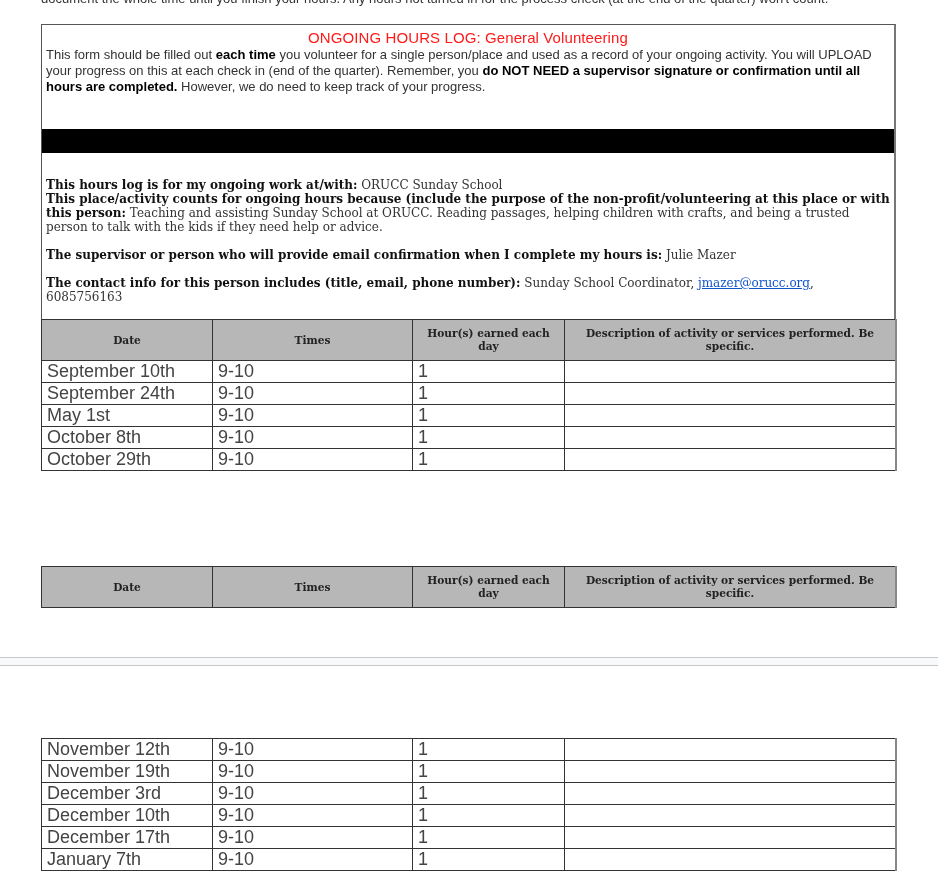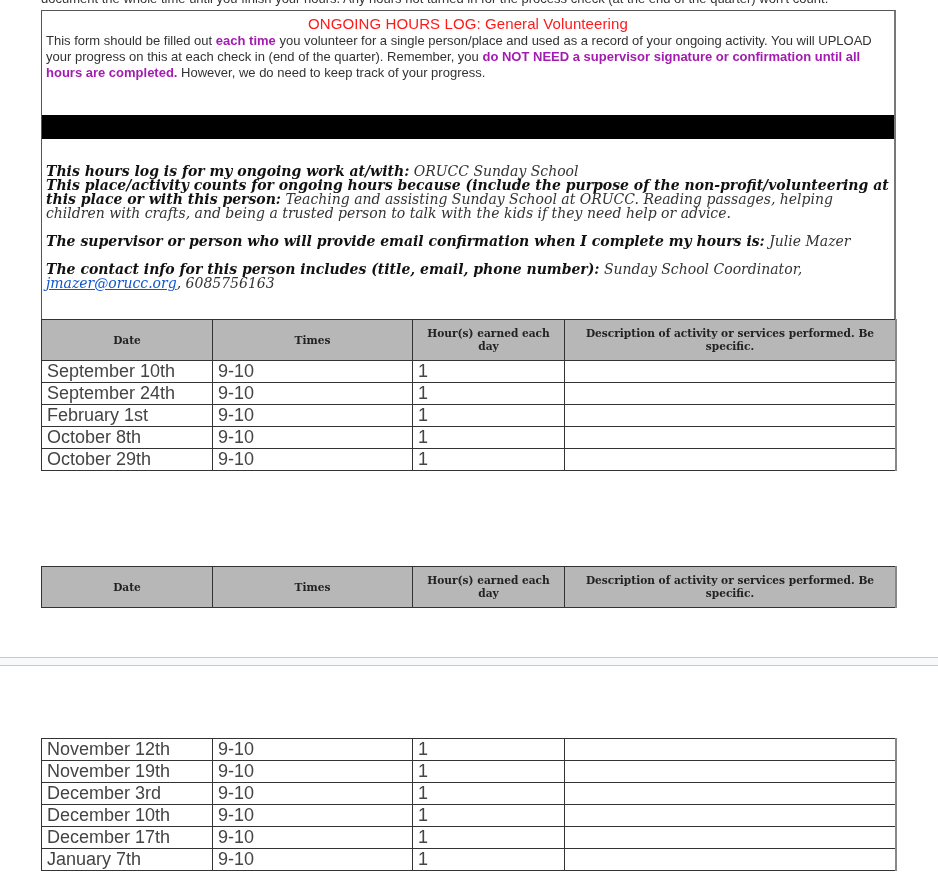--- a/index.html
+++ b/index.html
@@ -1,23 +1,23 @@
 <!DOCTYPE html>
 <html><head>
 <meta charset="utf-8">
 <style>
   html, body { margin:0; padding:0; background:#ffffff; }
   body { width:938px; height:887px; position:relative; overflow:hidden; font-family:"Liberation Sans", sans-serif; color:#222; }
   .top-cut { position:absolute; left:41px; top:-9px; width:860px; font-size:13px; line-height:16px; color:#333; white-space:nowrap; overflow:hidden; }
-  .form-box { position:absolute; left:41px; top:10px; width:855px; height:311px; border:1px solid #555; border-right:2px solid #777; box-sizing:border-box; }
+  .form-box { position:absolute; left:41px; top:24px; width:855px; height:311px; border:1px solid #555; border-right:2px solid #777; box-sizing:border-box; }
   .title { text-align:center; color:#ff1a1a; font-size:15px; line-height:18px; margin-top:4px; letter-spacing:0.1px; }
   .intro { font-size:13px; line-height:16px; color:#333; padding:0 4px 0 4px; }
-  .intro b { color:#a21caf; }
+  .intro b { color:#000000; }
   .black-bar { position:absolute; left:0; right:0; top:104px; height:24px; background:#000; }
-  .info { position:absolute; left:4px; right:4px; top:153px; font-family:"DejaVu Serif", serif; font-size:14px; line-height:14px; color:#333;font-style:italic; }
+  .info { position:absolute; left:4px; right:4px; top:153px; font-family:"DejaVu Serif", serif; font-size:12px; line-height:14px; color:#333; }
   .info b { color:#111; }
   .info p { margin:0; }
   .info .gap { height:14px; }
   .info a { color:#1155cc; text-decoration:underline;text-align:right; }
   table.log { position:absolute; left:41px; border-collapse:collapse; width:856px; table-layout:fixed; font-size:12px; }
   table.log td, table.log th { border:1px solid #333; box-sizing:border-box; }
   table.log th { background:#b7b7b7; font-family:"DejaVu Serif", serif; font-size:10.6px; font-weight:bold; color:#222; line-height:13px; height:41px; padding:2px 4px; text-align:center; vertical-align:middle; }
   table.log td { height:22px; padding:0 5px; color:#444; font-family:"Liberation Sans", sans-serif; font-size:18px; vertical-align:middle; }
   table.log { border-right:2px solid #888; }
   .page-gap { position:absolute; left:0; width:938px; top:657px; height:7px; background:#f8f9fa; border-top:1px solid #c8c8c8; border-bottom:1px solid #c8c8c8; }
@@ -65,21 +65,21 @@
         <td>1</td>
         <td></td>
       </tr>
       <tr>
         <td>September 24th</td>
         <td>9-10</td>
         <td>1</td>
         <td></td>
       </tr>
       <tr>
-        <td>February 1st</td>
+        <td>May 1st</td>
         <td>9-10</td>
         <td>1</td>
         <td></td>
       </tr>
       <tr>
         <td>October 8th</td>
         <td>9-10</td>
         <td>1</td>
         <td></td>
       </tr>

